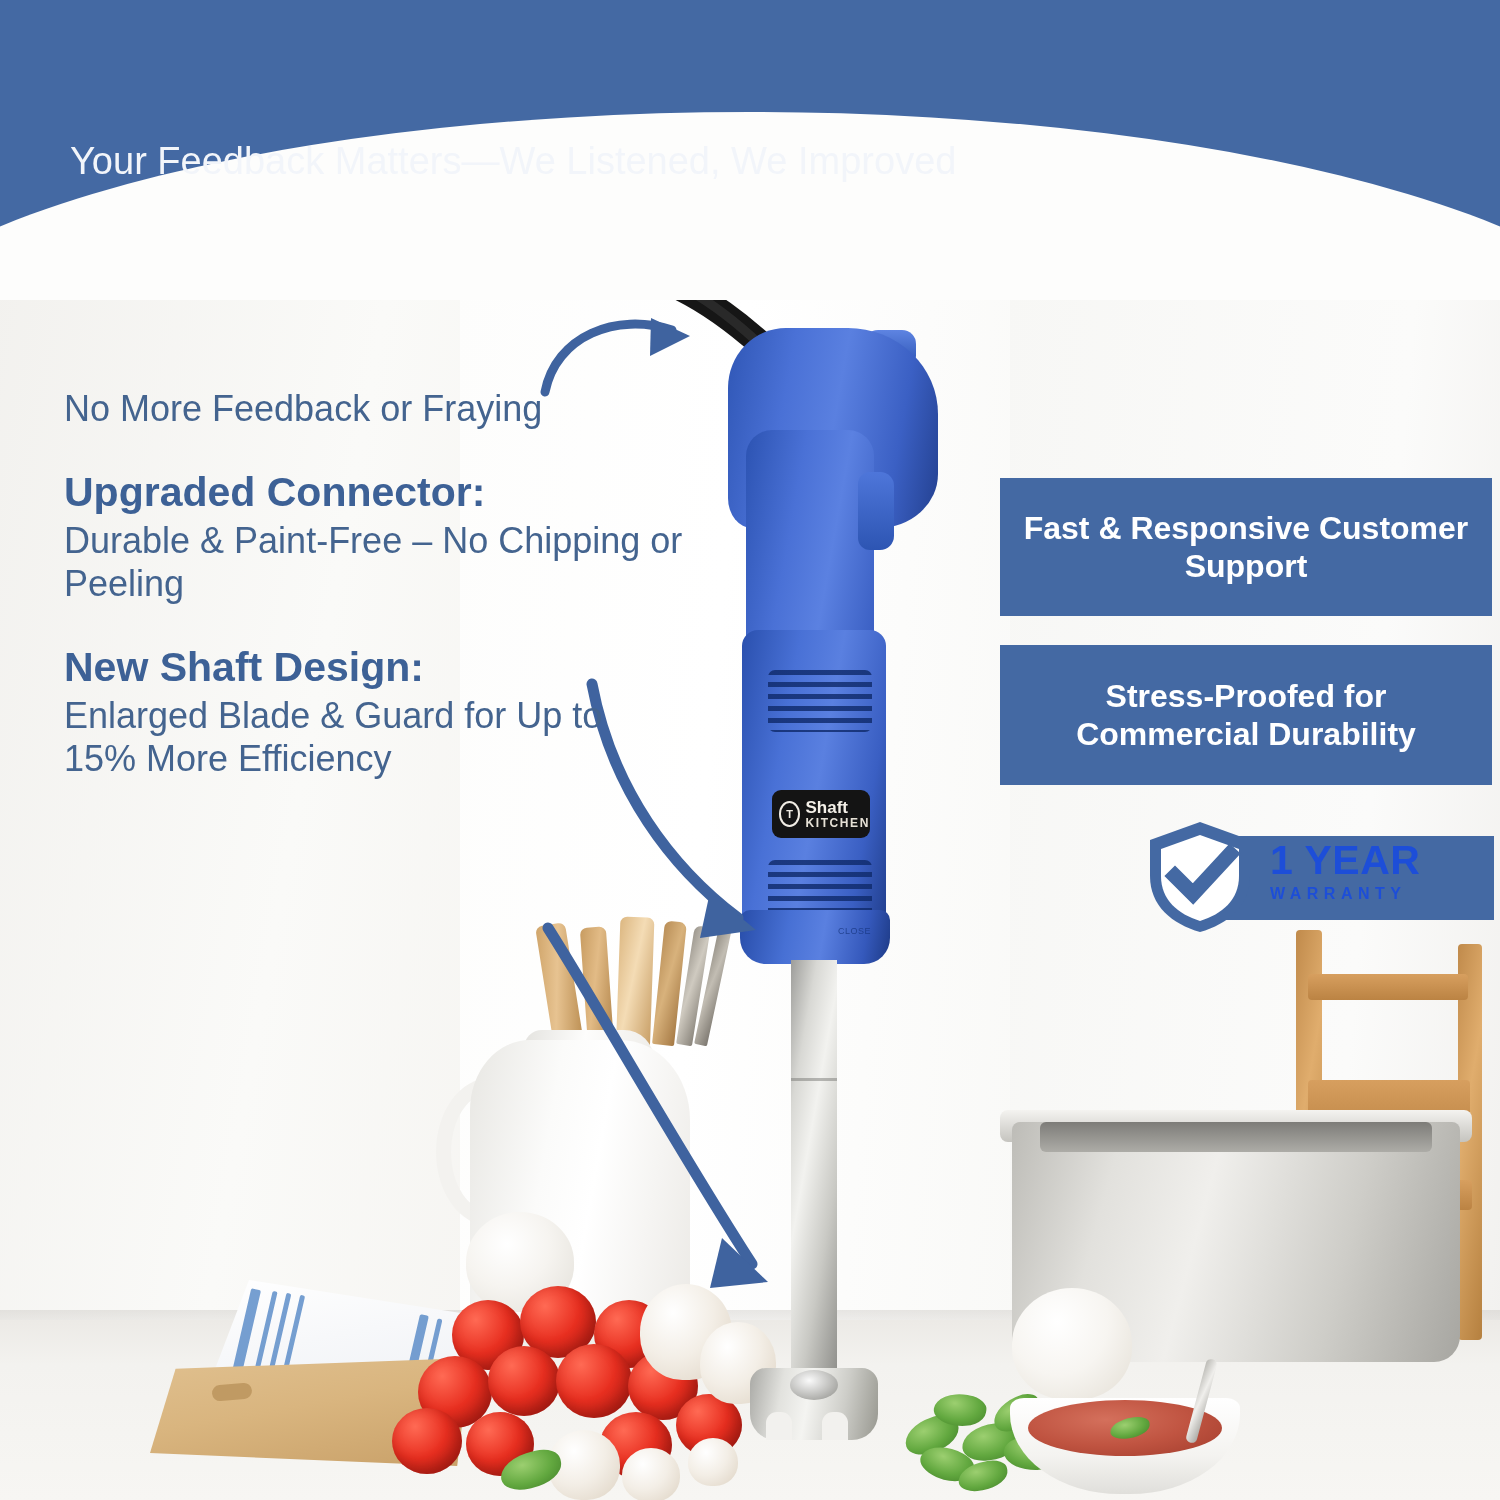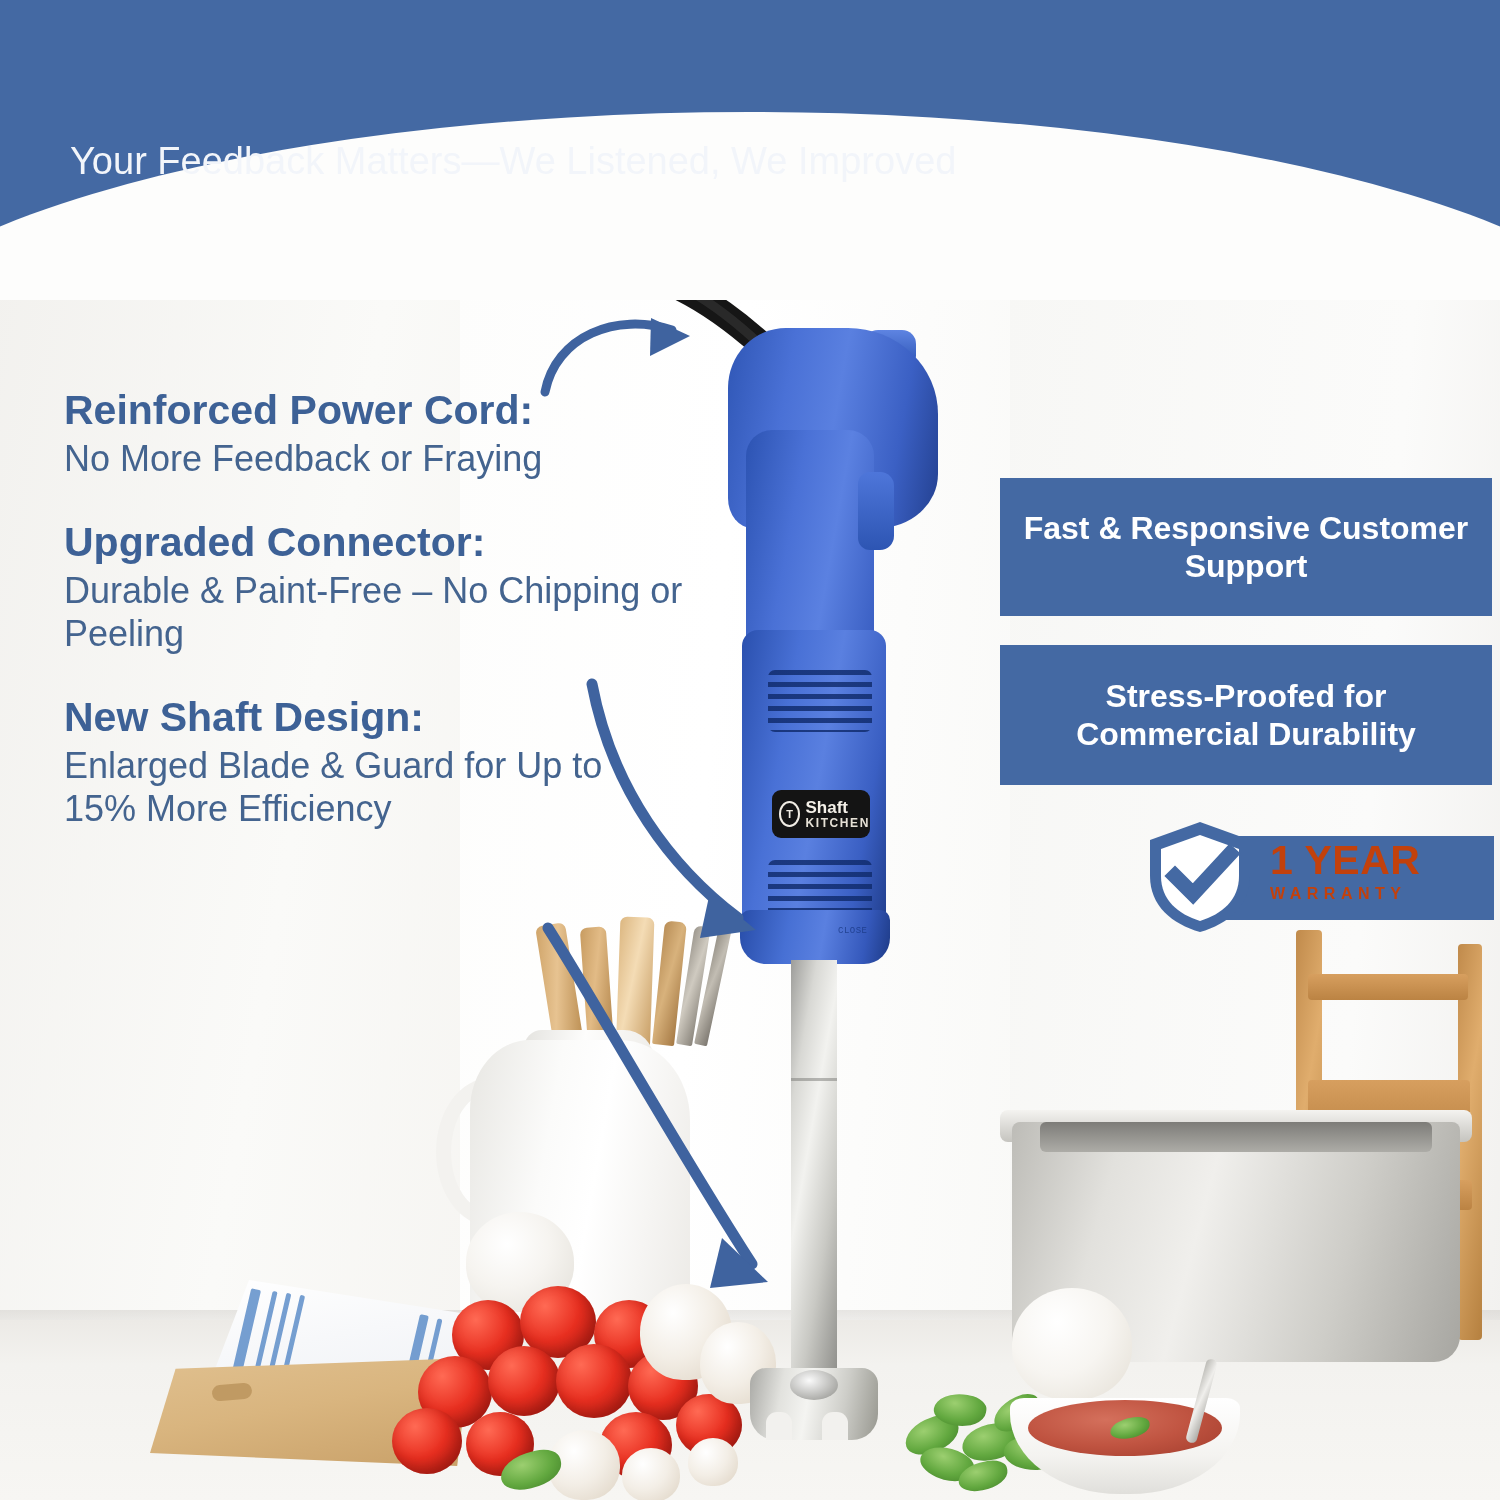--- a/index.html
+++ b/index.html
@@ -51,21 +51,21 @@
   .bar{position:absolute;background:#4469a3;color:#ffffff;
     display:flex;align-items:center;justify-content:center;text-align:center;
     font-size:32px;font-weight:bold;line-height:1.2;padding:0 14px;box-sizing:border-box;}
   .bar1{left:1000px;top:478px;width:492px;height:138px;}
   .bar2{left:1000px;top:645px;width:492px;height:140px;}
 
   
   .warranty{position:absolute;left:1142px;top:818px;width:352px;height:118px;}
   .w-ribbon{position:absolute;left:82px;top:18px;width:270px;height:84px;background:#4469a3;}
   .w-shield{position:absolute;left:0;top:0;width:116px;height:118px;}
-  .w-text{position:absolute;left:128px;top:22px;width:222px;color:#c2410c;}
+  .w-text{position:absolute;left:128px;top:22px;width:222px;color:#1d4ed8;}
   .w-year{font-size:41px;font-weight:bold;line-height:1;letter-spacing:.5px;}
   .w-warranty{font-size:16px;font-weight:bold;letter-spacing:5.5px;margin-top:4px;}
 
   
   .product{position:absolute;left:590px;top:250px;width:420px;height:1180px;}
   .cord{position:absolute;left:6px;top:0px;width:250px;height:120px;}
   .body-upper{position:absolute;left:138px;top:78px;width:210px;height:200px;
     background:linear-gradient(100deg,#2f56b5 0%,#4a71d6 28%,#5a80e0 50%,#3b60c4 78%,#23408f 100%);
     border-radius:58px 90px 60px 24px / 60px 86px 54px 30px;}
   .knob{position:absolute;left:274px;top:80px;width:52px;height:34px;
@@ -89,21 +89,21 @@
   .logo-mark{width:22px;height:22px;border:2px solid #f0ece4;border-radius:50%;
     display:flex;align-items:center;justify-content:center;}
   .logo-mark span{color:#f0ece4;font-size:11px;font-weight:bold;line-height:1;}
   .logo-txt{display:flex;flex-direction:column;line-height:1;}
   .logo-brand{color:#f4f0e8;font-size:17px;font-weight:bold;}
   .logo-sub{color:#e6e1d6;font-size:12px;letter-spacing:1.6px;font-weight:bold;margin-top:1px;}
   .collar{position:absolute;left:150px;top:660px;width:150px;height:54px;
     background:linear-gradient(100deg,#284da9 0%,#4770d4 32%,#5a80e0 55%,#3559bc 82%,#1d3a85 100%);
     border-radius:10px 10px 26px 26px;}
   .collar-txt{position:absolute;left:248px;top:676px;color:#16357f;font-size:9px;
-    letter-spacing:.5px;opacity:.75;font-family:Liberation Mono, monospace;}
+    letter-spacing:.5px;opacity:.75;}
   .shaft{position:absolute;left:201px;top:710px;width:46px;height:420px;
     background:linear-gradient(100deg,#9d9d9a 0%,#d8d8d4 22%,#f2f2ef 42%,#c9c9c4 70%,#8e8e8a 100%);}
   .shaft-ring{position:absolute;left:201px;top:828px;width:46px;height:3px;background:rgba(120,120,115,.5);}
   .bell{position:absolute;left:160px;top:1118px;width:128px;height:72px;
     background:linear-gradient(100deg,#a9a9a5 0%,#e2e2de 25%,#f4f4f1 45%,#cdcdc8 72%,#97978f 100%);
     border-radius:16px 16px 26px 26px;}
   .bell-notch{position:absolute;top:1162px;width:26px;height:28px;background:#f2f1ee;border-radius:11px 11px 0 0;}
   .bell-n1{left:176px;}
   .bell-n2{left:232px;}
   .bell-hub{position:absolute;left:200px;top:1120px;width:48px;height:30px;
@@ -311,21 +311,20 @@
     <div class="header-fill"></div>
     <div class="header-cut"></div>
     <div class="header-swoosh"></div>
     <div class="header-inner">
       <div class="h-sub">Your Feedback Matters—We Listened, We Improved</div>
     </div>
   </div>
 
   <div class="features">
     <div class="feature">
-      <p class="f-title">Reinforced Power Cord:</p>
       <p class="f-desc">No More Feedback or Fraying</p>
     </div>
     <div class="feature">
       <p class="f-title">Upgraded Connector:</p>
       <p class="f-desc">Durable &amp; Paint-Free – No Chipping or Peeling</p>
     </div>
     <div class="feature">
       <p class="f-title">New Shaft Design:</p>
       <p class="f-desc">Enlarged Blade &amp; Guard for Up to 15% More Efficiency</p>
     </div>

